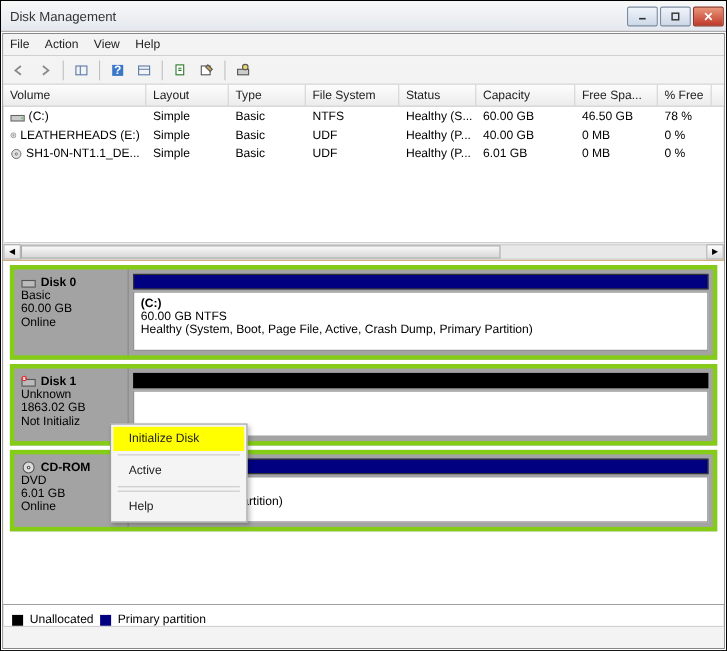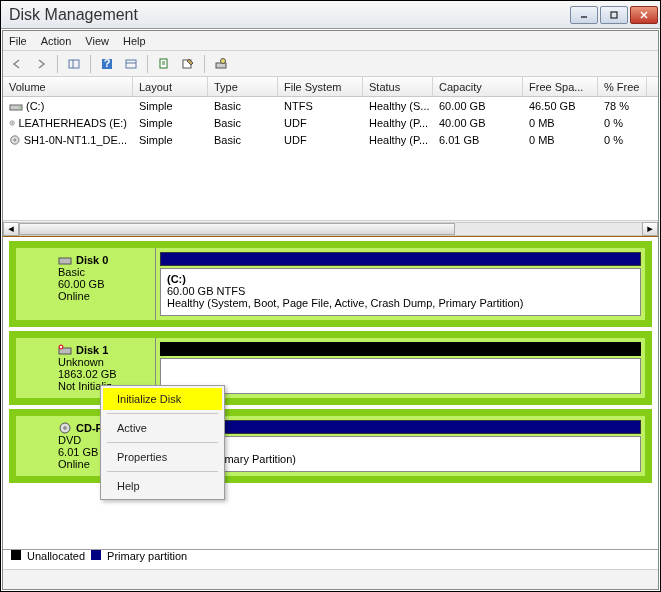--- a/index.html
+++ b/index.html
@@ -1,20 +1,20 @@
 <!DOCTYPE html>
 <html><head>
 <meta charset="utf-8">
 <style>
 * { box-sizing: border-box; margin: 0; padding: 0; font-family: "Segoe UI", Tahoma, sans-serif; font-size: 11px; }
 body { background: #fff; width: 661px; height: 592px; border: 1px solid #000; overflow: hidden; }
 
 
 .titlebar { height: 28px; background: linear-gradient(#f8f8f8, #e4e8ef); border-bottom: 1px solid #999; display: flex; align-items: center; padding: 0 2px 0 6px; }
-.titlebar .title { flex: 1; color: #333; font-size: 16px; padding-left: 2px; }
+.titlebar .title { flex: 1; color: #333; font-size: 12px; padding-left: 2px; }
 .winbtns { display: flex; gap: 2px; }
 .winbtn { width: 28px; height: 18px; border: 1px solid #7a8aa0; border-radius: 2px; display: flex; align-items: center; justify-content: center; background: linear-gradient(#f0f4fa,#cdd8e8); }
 .winbtn.close { background: linear-gradient(#e9967a,#c0392b); border-color: #8b2e1f; color: #fff; }
 .winbtn svg { width: 10px; height: 10px; }
 
 
 .mdi { height: calc(100% - 28px); background: #fff; padding: 1px; }
 .inner { height: 100%; border: 1px solid #888; display: flex; flex-direction: column; }
 
 
@@ -35,39 +35,39 @@
 .td { padding: 0 6px; overflow: hidden; white-space: nowrap; text-overflow: ellipsis; display: flex; align-items: center; gap: 3px; }
 .c0{width:130px}.c1{width:75px}.c2{width:70px}.c3{width:85px}.c4{width:70px}.c5{width:90px}.c6{width:75px}.c7{width:49px}
 
 .hscroll { height: 16px; background: #f0f0f0; border-top: 1px solid #d0d0d0; display: flex; align-items: center; }
 .hscroll .arrow { width: 16px; height: 14px; background: linear-gradient(#fff,#ddd); border: 1px solid #aaa; display:flex;align-items:center;justify-content:center;}
 .hscroll .track { flex: 1; height: 14px; background: #e8e8e8; position: relative; border-top:1px solid #ccc;border-bottom:1px solid #ccc;}
 .hscroll .thumb { position: absolute; left: 0; top: 0; height: 100%; width: 70%; background: linear-gradient(#f8f8f8,#d8d8d8); border: 1px solid #aaa; }
 
 
 .diskarea { flex: 1; overflow: auto; background: #fff; position: relative; }
-.diskrow { margin: 4px 6px; border: 7px solid #84cc16; display: flex; height: 86px; background: #bef264; padding-left: 36px; }
+.diskrow { margin: 4px 6px; border: 4px solid #84cc16; display: flex; height: 86px; background: #a3a3a3; }
 .diskrow.short{height:74px;}
 .diskinfo { width: 104px; border-right: 1px solid #888; padding: 6px 6px; display: flex; flex-direction: column; }
 .diskinfo .dtitle { display: flex; align-items: center; gap: 4px; font-weight: bold; }
 .diskbody { flex: 1; padding: 4px 4px 4px 4px; display: flex; flex-direction: column; }
 .stripe { height: 14px; margin-bottom: 2px; }
 .stripe.navy { background: #000080; border:1px solid #333;}
 .stripe.black { background: #000; }
 .partbox { flex: 1; border: 1px solid #888; padding: 4px 6px; background: #fff; }
 .partbox .pn { font-weight: bold; }
 
 
 .contextmenu { position: absolute; left: 97px; top: 148px; width: 125px; background: #f4f4f4; border: 1px solid #9b9b9b; box-shadow: 2px 2px 4px rgba(0,0,0,.25); padding: 2px; z-index: 100; }
 .cmitem { padding: 5px 10px 5px 14px; color: #222; }
 .cmitem.hl { background: #ffff00; font-weight: normal; }
 .cmsep { height: 1px; background: #c8c8c8; margin: 3px 4px; }
 
 
-.legend { height: 20px; border-top: 1px solid #a0a0a0; display: flex; align-items: flex-start; gap: 6px; padding: 0 8px; }
+.legend { height: 20px; border-top: 1px solid #a0a0a0; display: flex; align-items: flex-end; gap: 6px; padding: 0 8px; }
 .swatch { width: 10px; height: 10px; display: inline-block; }
 .sw-black{background:#000;} .sw-navy{background:#000080;}
 
 .status { height: 20px; background: #f3f3f3; border-top: 1px solid #d0d0d0; }
 
 .diskicon-svg{width:14px;height:12px;}
 </style>
 </head>
 <body>
 
@@ -290,21 +290,20 @@
         <div>Healthy (Primary Partition)</div>
       </div>
     </div>
   </div>
 
   <div class="contextmenu">
     <div class="cmitem hl">Initialize Disk</div>
     <div class="cmsep"></div>
     <div class="cmitem">Active</div>
     <div class="cmsep"></div>
-    <div class="cmitem">Properties</div>
     <div class="cmsep"></div>
     <div class="cmitem">Help</div>
   </div>
 
 </div>
 
 <div class="legend">
   <span class="swatch sw-black"></span>
   <span>Unallocated</span>
   <span class="swatch sw-navy"></span>

